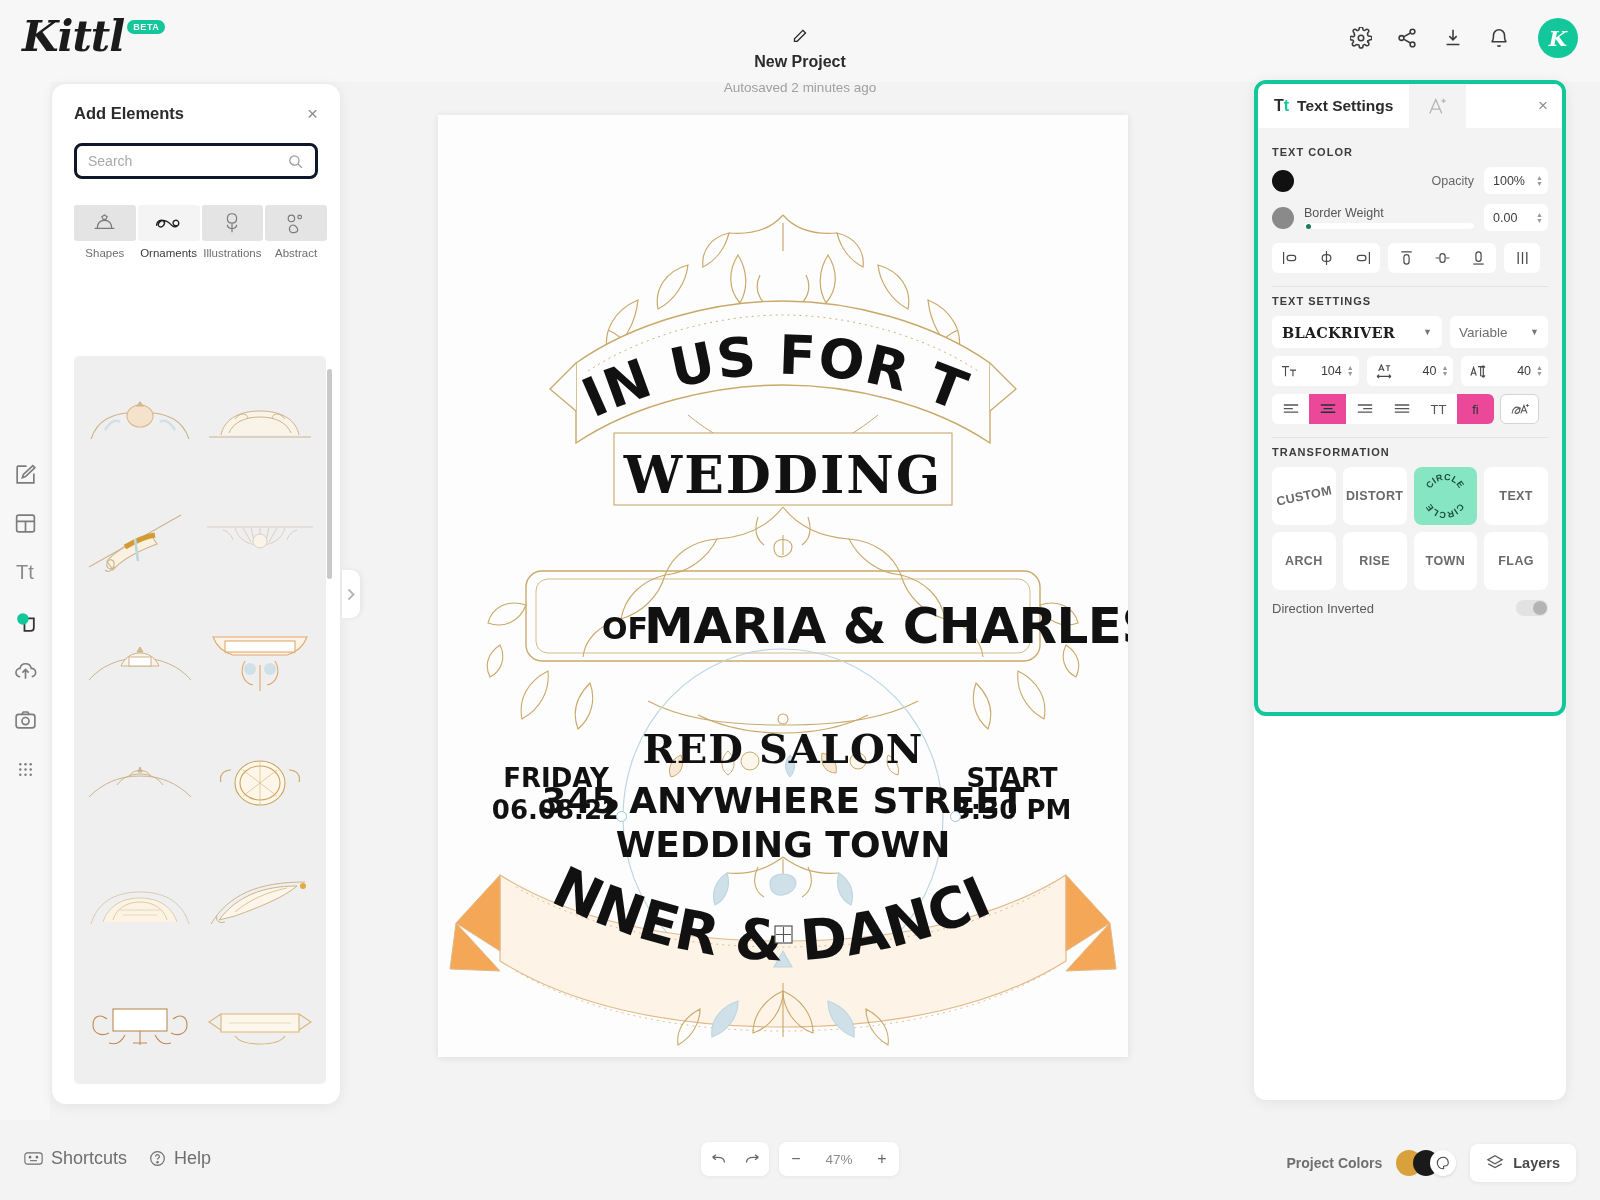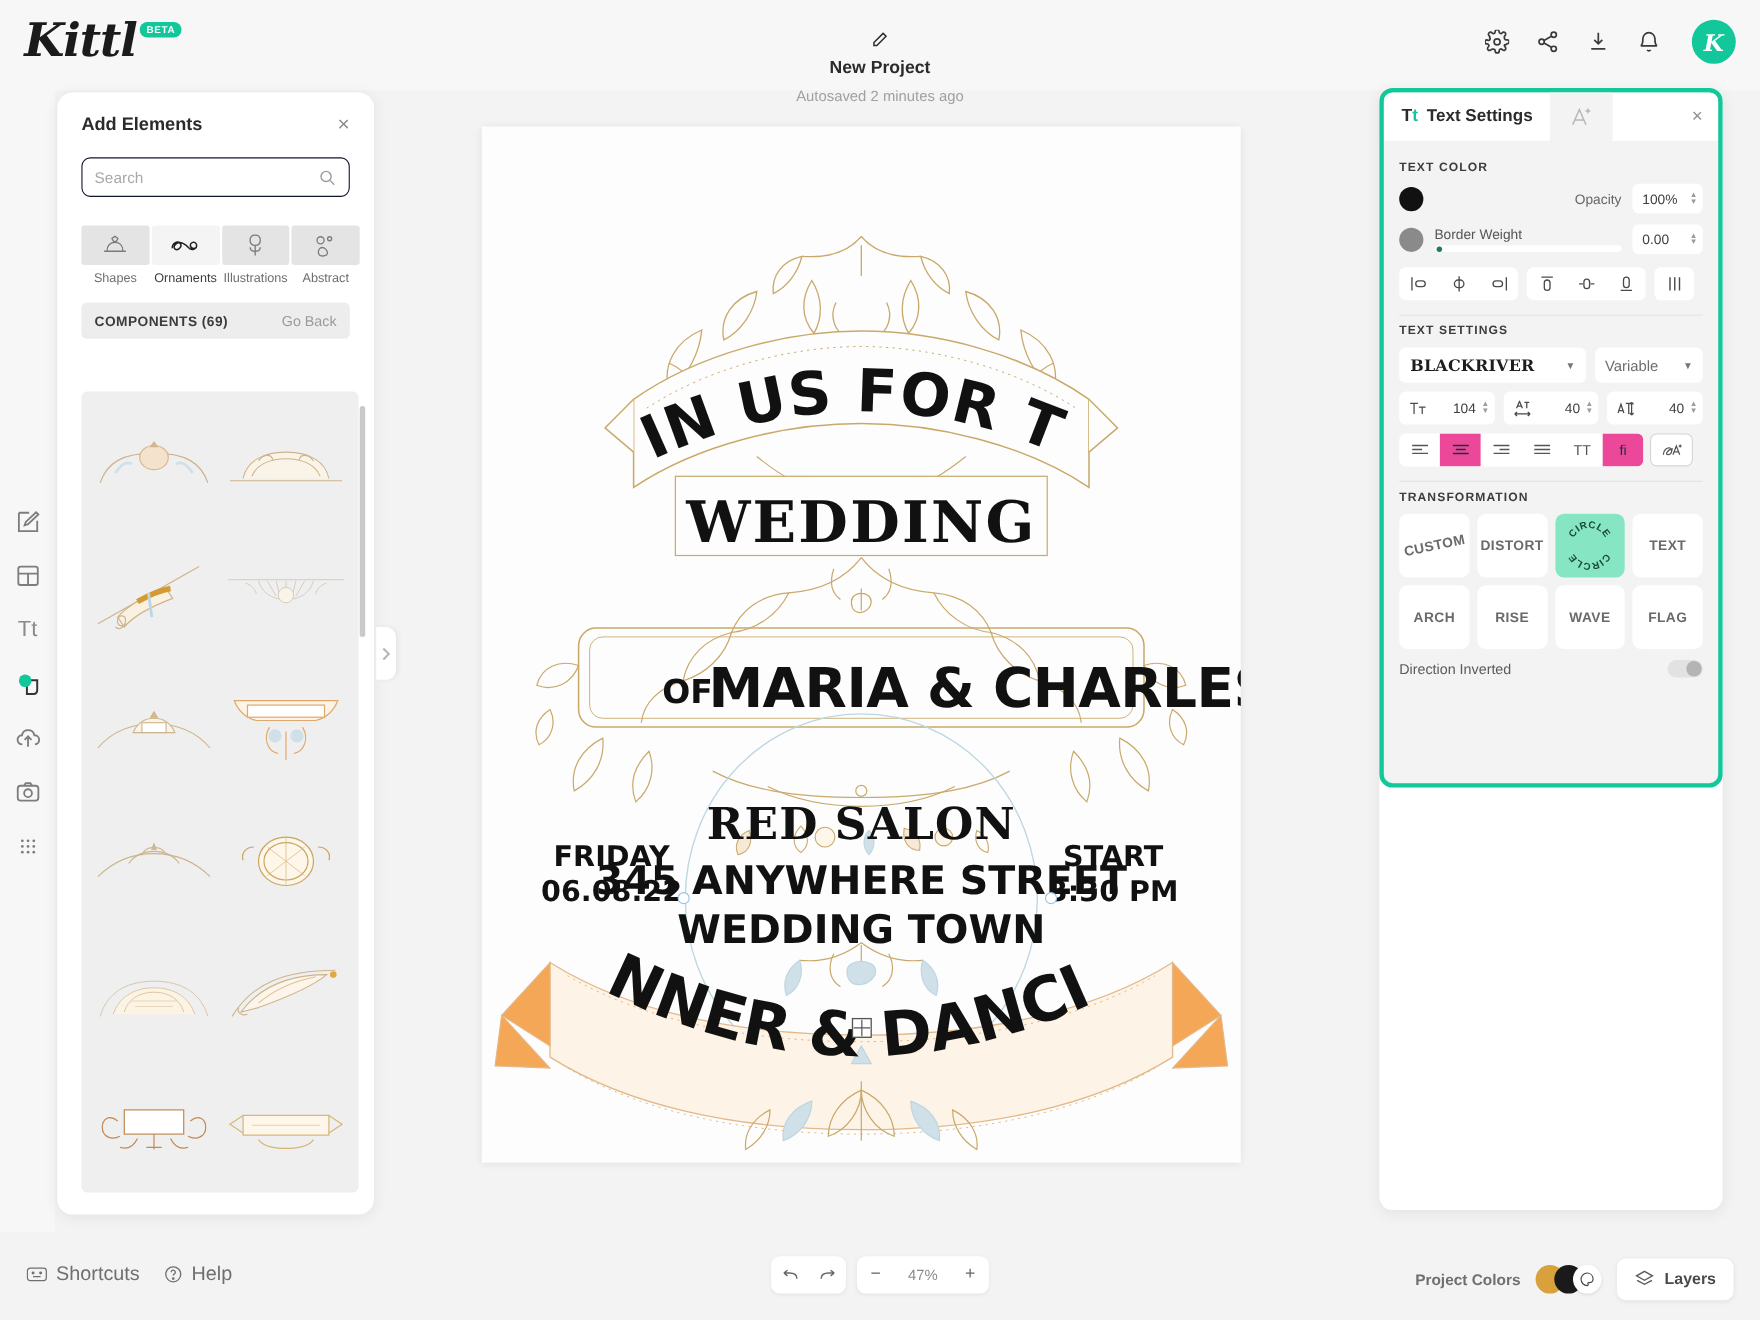--- a/index.html
+++ b/index.html
@@ -52,21 +52,21 @@
   
   .panel {
     position: absolute; left: 52px; top: 84px; width: 288px; height: 1020px;
     background: #fff; border-radius: 14px; box-shadow: 0 2px 14px rgba(0,0,0,.07);
     overflow: hidden;
   }
   .panel-head { padding: 20px 22px 4px 22px; display: flex; align-items: center; justify-content: space-between; }
   .panel-title { font-size: 16.5px; font-weight: bold; color: #2b2b2b; }
   .panel-close { font-size: 19px; color: #8d8d8d; cursor: pointer; line-height: 1; }
   .search-box {
-    margin: 16px 22px 0 22px; height: 36px; border: 1px solid #0f172a; border-radius: 8px;
+    margin: 16px 22px 0 22px; height: 36px; border: 3px solid #0f172a; border-radius: 8px;
     display: flex; align-items: center; padding: 0 11px;
   }
   .search-box input {
     border: none; outline: none; flex: 1; font-size: 14px; color: #555;
     font-family: "Liberation Sans", sans-serif; background: transparent;
   }
   .search-box input::placeholder { color: #a9a9a9; }
   .cat-row { margin: 16px 13px 0 22px; display: flex; gap: 2px; }
   .cat {
     flex: 1; display: flex; flex-direction: column; align-items: center; gap: 6px;
@@ -358,24 +358,20 @@
           <svg width="24" height="22" viewBox="0 0 26 24" fill="none" stroke="#7b7b7b" stroke-width="1.3">
             <circle cx="8" cy="7" r="3.5"></circle>
               <circle cx="17" cy="5.5" r="2"></circle>
               <path d="M6 20c-1-5 3-7 6-5s4 6 1 7-6 1-7-2z"></path>
           </svg>
         </div>
         <div class="lbl">Abstract</div>
       </div>
     </div>
 
-    <div class="comp-head">
-      <span class="comp-title">COMPONENTS (69)</span>
-      <span class="go-back">Go Back</span>
-    </div>
 
     <div class="thumbs">
       <div class="thumb">
         <svg width="110" height="52" viewBox="0 0 110 52" fill="none" stroke="#cdb48c" stroke-width="1.1">
           <path d="M6 45c6-18 20-27 49-27s43 9 49 27"></path>
           <ellipse cx="55" cy="22" rx="13" ry="11" fill="#f5e2cd" stroke="#d9b98e"></ellipse>
           <path d="M20 36c5-8 10-11 15-8M90 36c-5-8-10-11-15-8" stroke="#cfe0e8" stroke-width="2.4"></path>
           <path d="M55 8l3 4h-6z" fill="#d9b98e"></path>
         </svg>
       </div>
@@ -821,21 +817,21 @@
           <div class="xf">
             <span>TEXT</span>
           </div>
           <div class="xf">
             <span>ARCH</span>
           </div>
           <div class="xf">
             <span>RISE</span>
           </div>
           <div class="xf">
-            <span>WAVE</span>
+            <span>TOWN</span>
           </div>
           <div class="xf">
             <span>FLAG</span>
           </div>
         </div>
 
         <div class="dir-row">
           <span class="dir-lbl">Direction Inverted</span>
           <div class="toggle">
               <div class="kn"></div>

